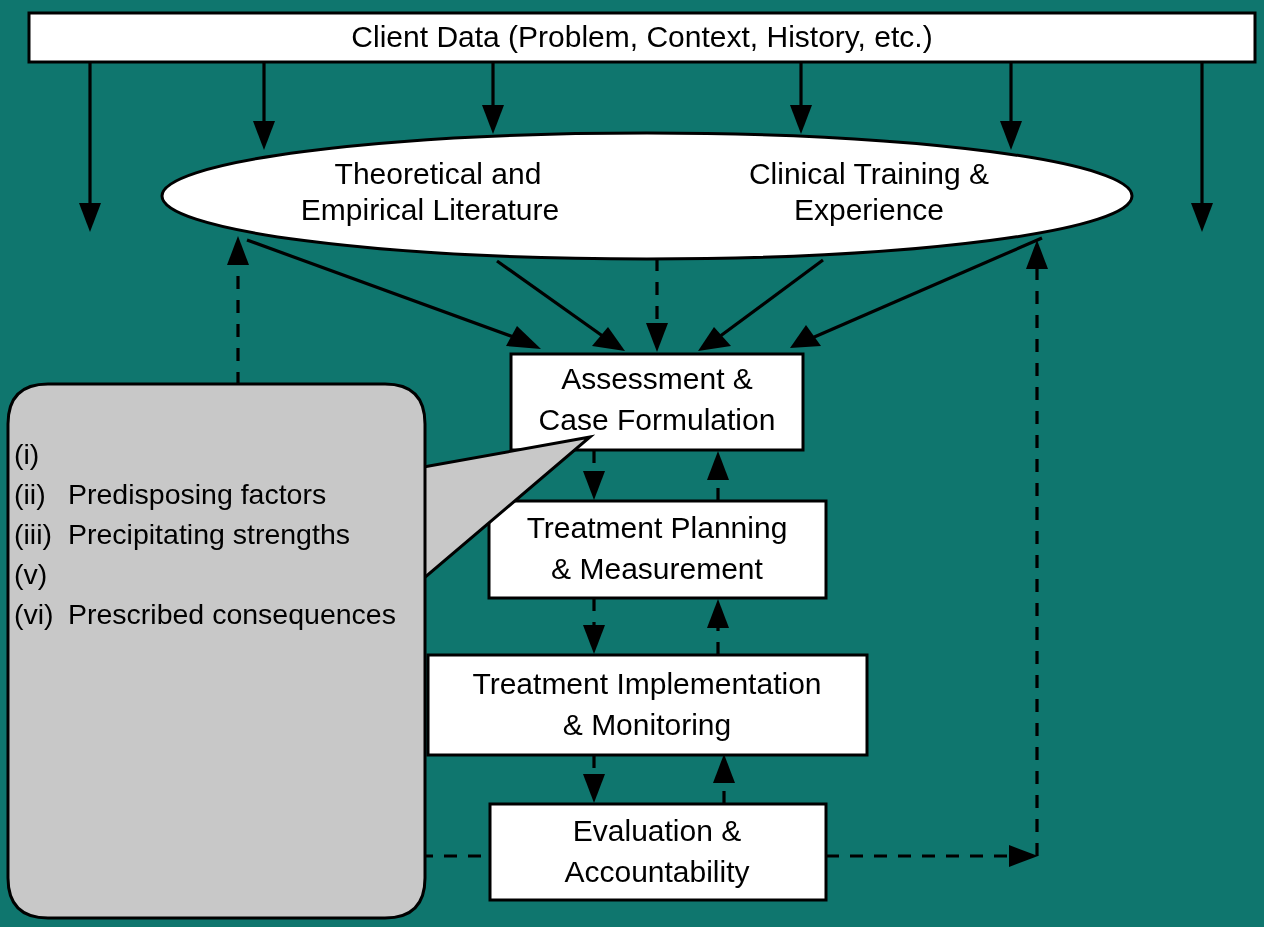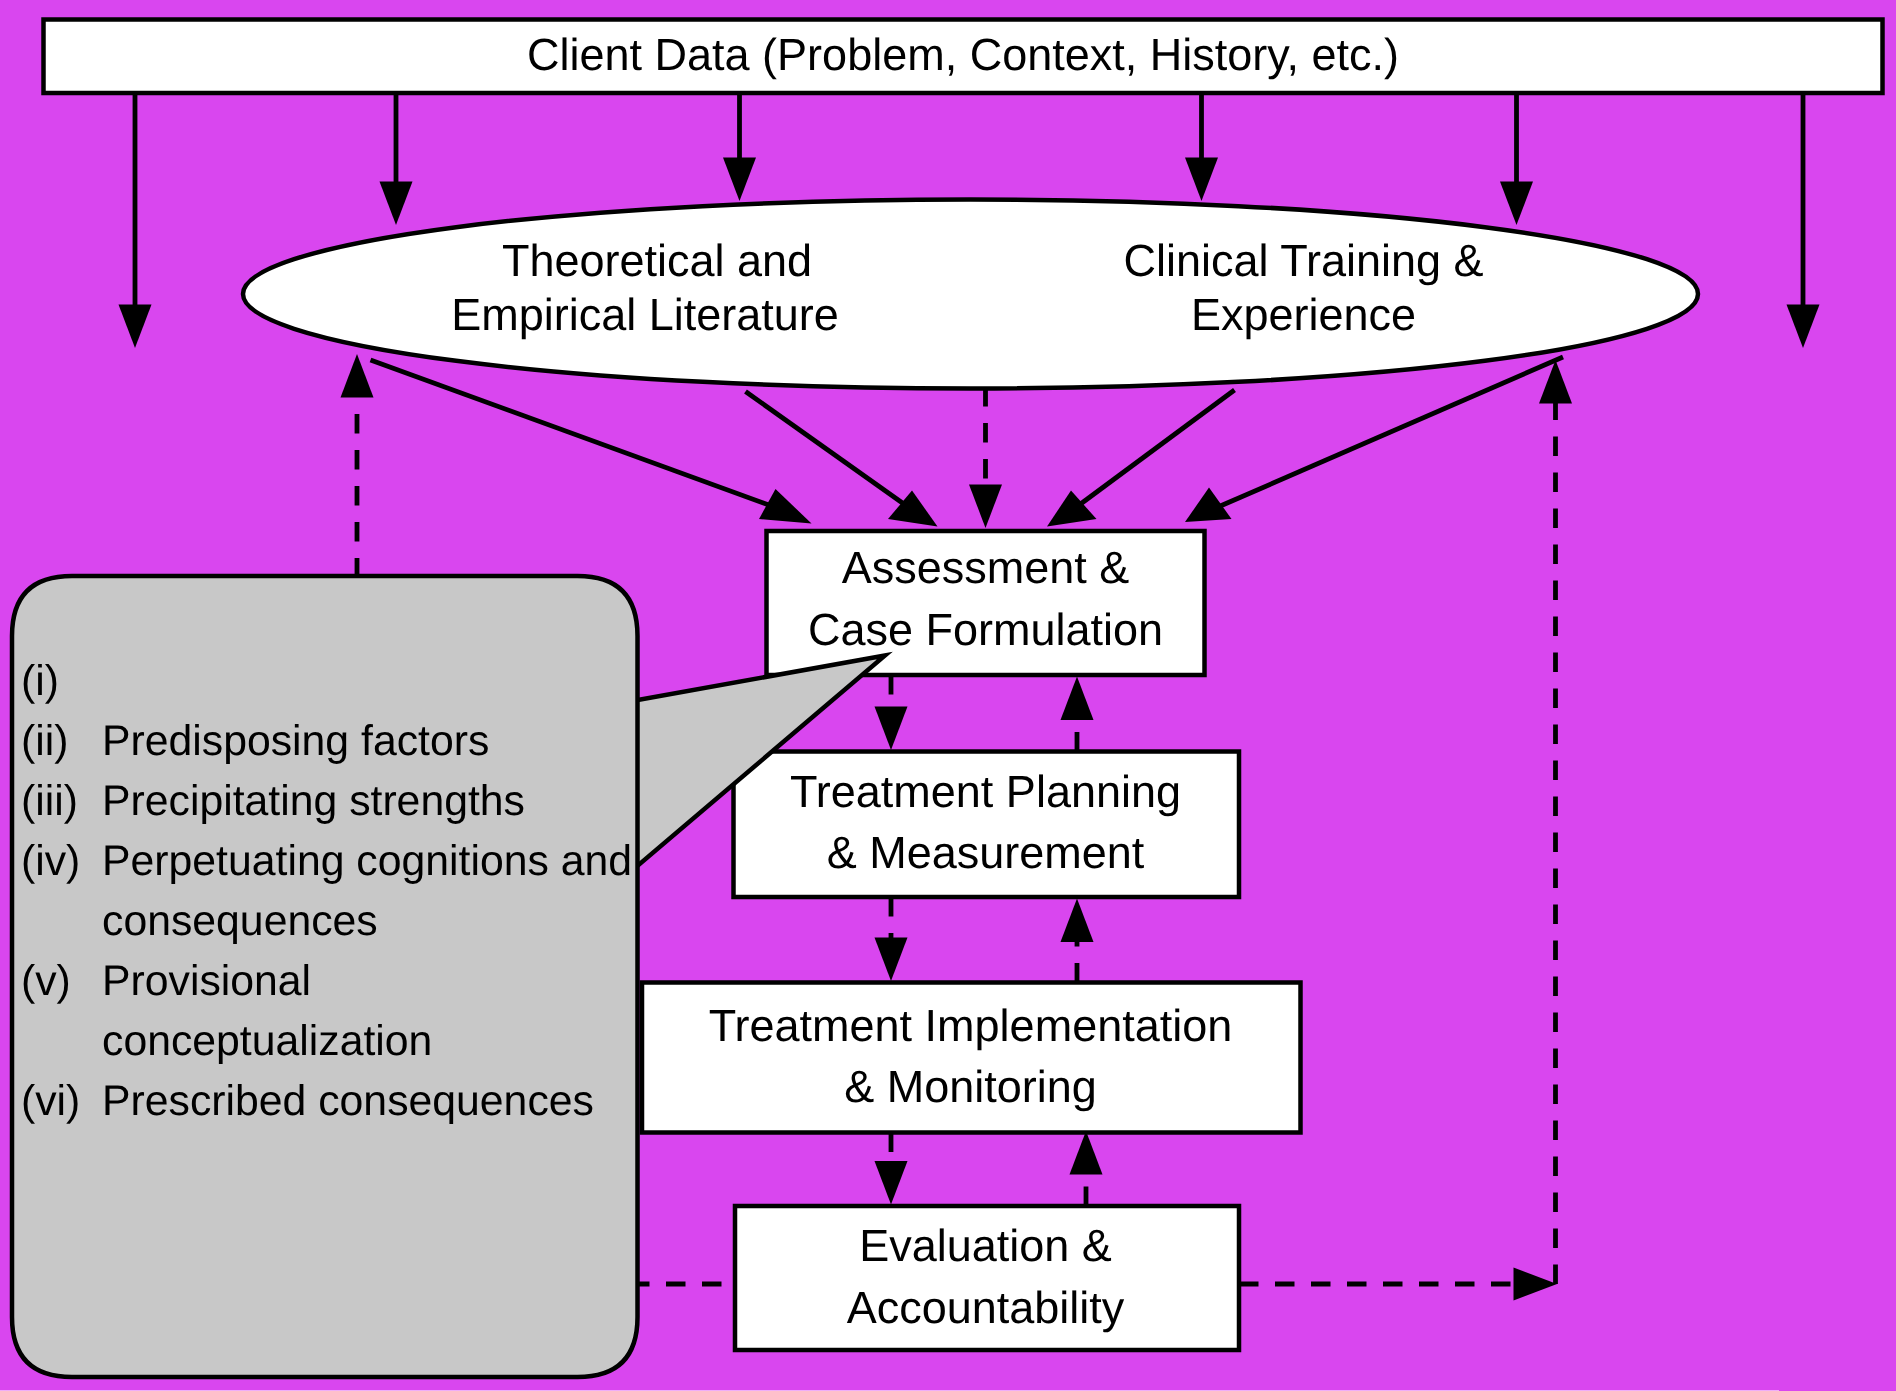--- a/index.html
+++ b/index.html
@@ -4,21 +4,21 @@
 <style>
   html, body {
     margin: 0;
     padding: 0;
     background: #ffffff;
   }
   #canvas {
     position: relative;
     width: 1264px;
     height: 927px;
-    background: #d946ef;
+    background: #0f766e;
     font-family: "Liberation Sans", sans-serif;
   }
   svg#diagram {
     position: absolute;
     top: 0;
     left: 0;
     width: 1264px;
     height: 927px;
   }
   .node-box {
@@ -199,26 +199,21 @@
     </div>
     <div class="callout-row">
       <span class="callout-num">(ii)</span>
       <span class="callout-text">Predisposing factors</span>
     </div>
     <div class="callout-row">
       <span class="callout-num">(iii)</span>
       <span class="callout-text">Precipitating strengths</span>
     </div>
     <div class="callout-row">
-      <span class="callout-num">(iv)</span>
-      <span class="callout-text">Perpetuating cognitions and consequences</span>
-    </div>
-    <div class="callout-row">
       <span class="callout-num">(v)</span>
-      <span class="callout-text">Provisional conceptualization</span>
     </div>
     <div class="callout-row">
       <span class="callout-num">(vi)</span>
       <span class="callout-text">Prescribed consequences</span>
     </div>
   </div>
 
 </div>
 
 </body></html>

